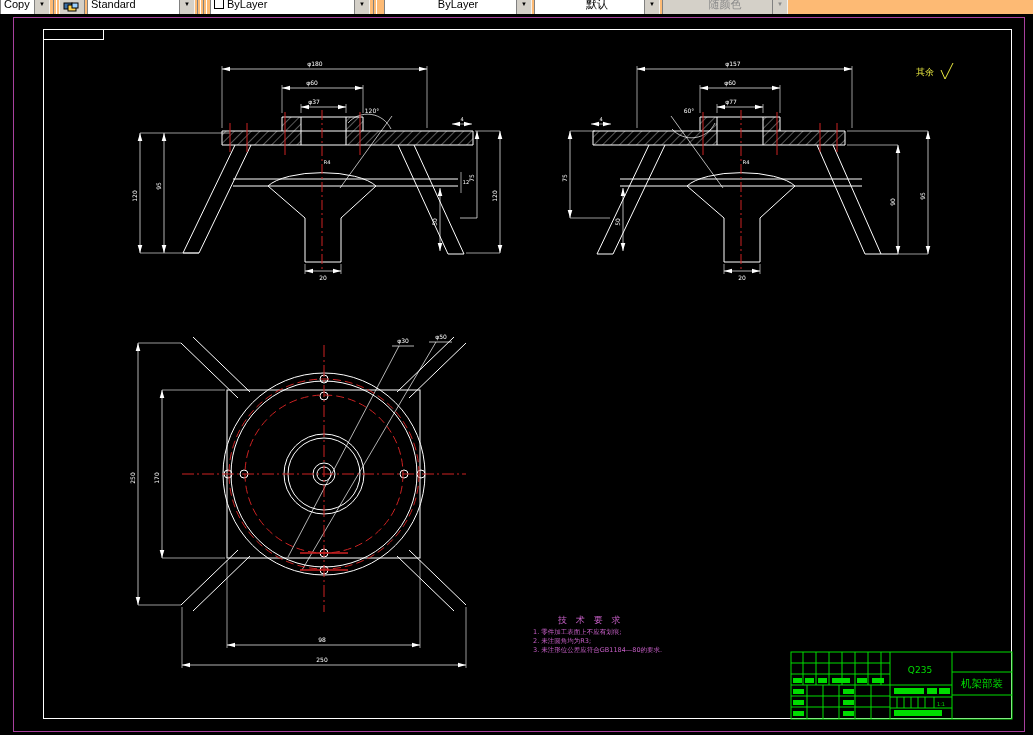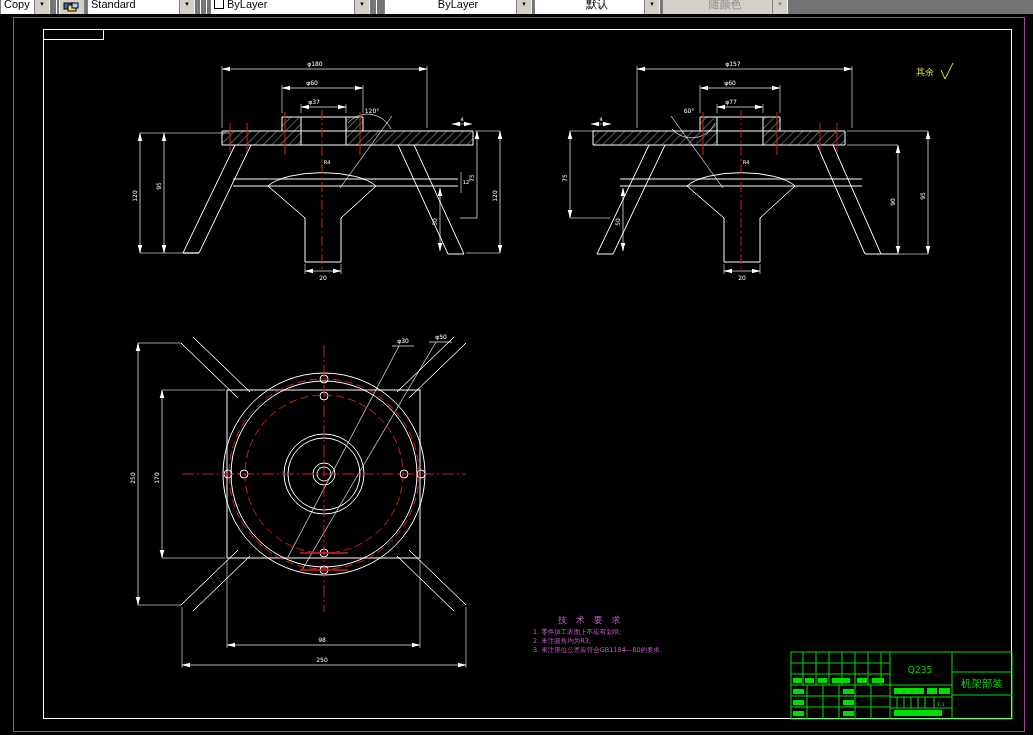--- a/index.html
+++ b/index.html
@@ -1,18 +1,18 @@
 <!DOCTYPE html>
 <html><head>
 <meta charset="utf-8">
 <style>
   html,body{margin:0;padding:0;background:#000;width:1033px;height:735px;overflow:hidden;
             font-family:"Liberation Sans", sans-serif;}
   
-  #toolbar{position:absolute;left:0;top:0;width:1033px;height:14px;background:#737373;overflow:hidden;}
+  #toolbar{position:absolute;left:0;top:0;width:1033px;height:14px;background:#fdba74;overflow:hidden;}
   .combo{position:absolute;top:-7px;height:20px;background:#fff;
          border:1px solid;border-color:#808080 #f4f2ee #f4f2ee #808080;
          font-size:11px;color:#000;display:flex;align-items:center;}
   .combo .txt{flex:1;padding:0 3px;white-space:nowrap;overflow:hidden;}
   .combo .arrow{width:14px;height:100%;background:#d4d0c8;border-left:1px solid #808080;
          display:flex;align-items:center;justify-content:center;font-size:6px;color:#000;}
   .combo.disabled{background:#d4d0c8;color:#8a8a8a;}
   .combo.disabled .arrow{color:#8a8a8a;}
   .sep{position:absolute;top:0;width:2px;height:14px;border-left:1px solid #808080;border-right:1px solid #fff;}
   .tbbtn{position:absolute;top:-6px;height:19px;background:#d4d0c8;

